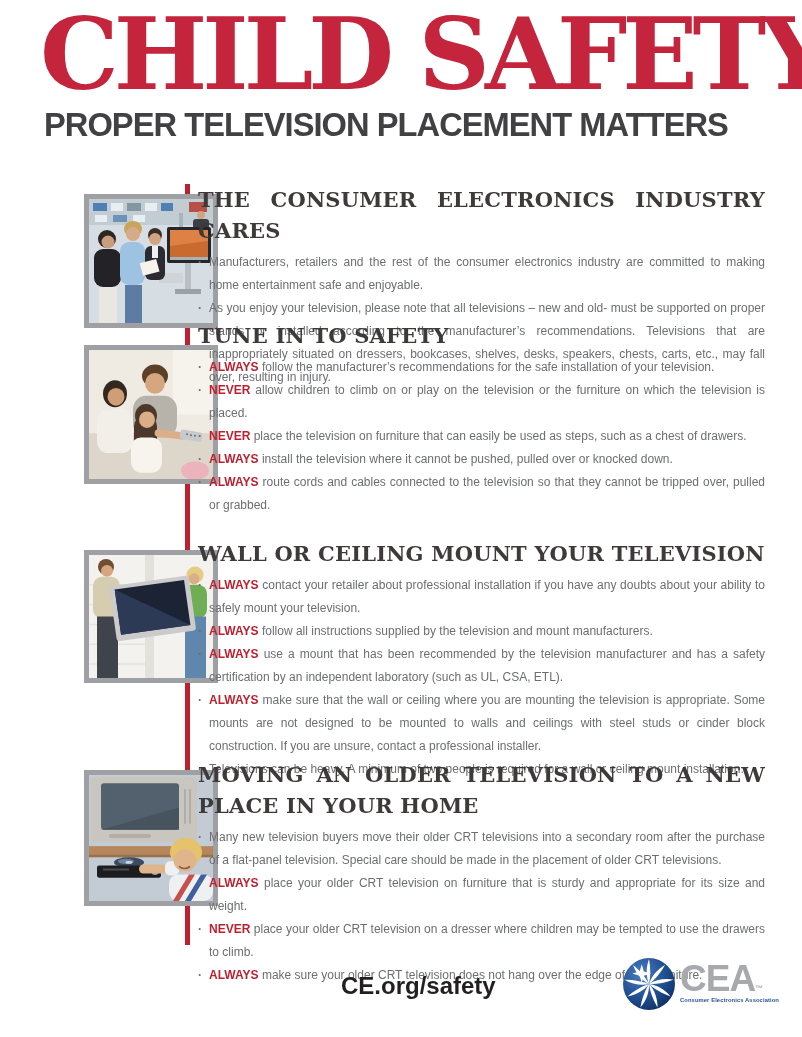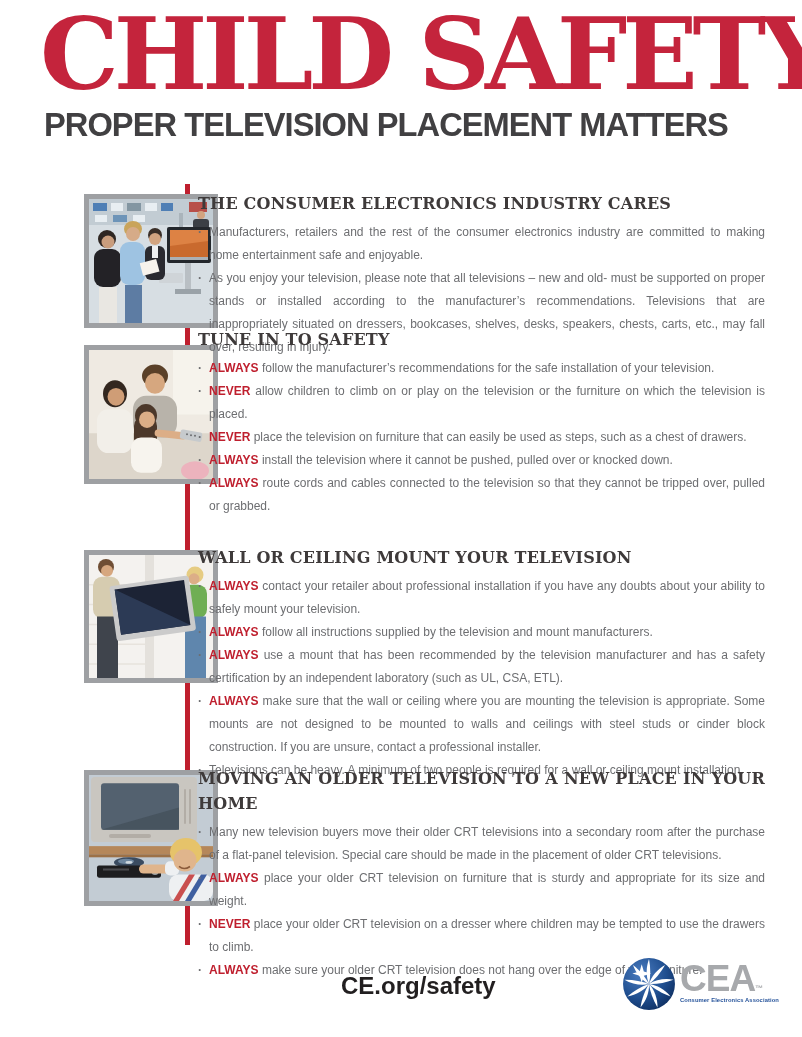--- a/index.html
+++ b/index.html
@@ -11,22 +11,22 @@
          font-size:99px;line-height:108px;letter-spacing:-5px;color:#c4243c;white-space:nowrap;}
   .subtitle{position:absolute;left:44px;top:104px;font-weight:700;font-size:34px;line-height:40px;
             letter-spacing:-1px;color:#414042;transform:scaleX(.96);transform-origin:left;white-space:nowrap;}
 
   
   .red-bar{position:absolute;left:185px;top:184px;width:5px;height:761px;background:#bf1f2e;}
 
   
   .section{position:absolute;left:198px;width:567px;}
   .s0{top:176px}.s1{top:312px}.s2{top:530px}.s3{top:751px}
-  .sec-heading{margin:15px 0 5px 0;font-family:"DejaVu Serif",serif;font-weight:700;font-size:16px;
-               line-height:25px;color:#3e3a3a;letter-spacing:.2px;text-align:justify;}
+  .sec-heading{margin:8px 0 5px 0;font-family:"DejaVu Serif",serif;font-weight:700;font-size:21px;
+               line-height:31px;color:#3e3a3a;letter-spacing:.2px;text-align:justify;}
   .bullets{margin:0;padding:0;list-style:none;font-size:12px;line-height:23px;color:#6d6e71;
            text-align:justify;}
   .bullets li{position:relative;padding-left:11px;}
   .bullets li::before{content:"\00b7";position:absolute;left:0;top:0;font-weight:700;color:#6d6e71;}
   .kw{font-weight:700;color:#bf1f2e;}
 
   
   .photo{position:absolute;left:44px;width:134px;border:5px solid #9ea0a3;background:#fff;box-sizing:border-box;}
   .p0{top:178px;height:134px}.p1{top:329px;height:139px}.p2{top:534px;height:133px}.p3{top:754px;height:136px}
   .photo svg{display:block;width:100%;height:100%;}

